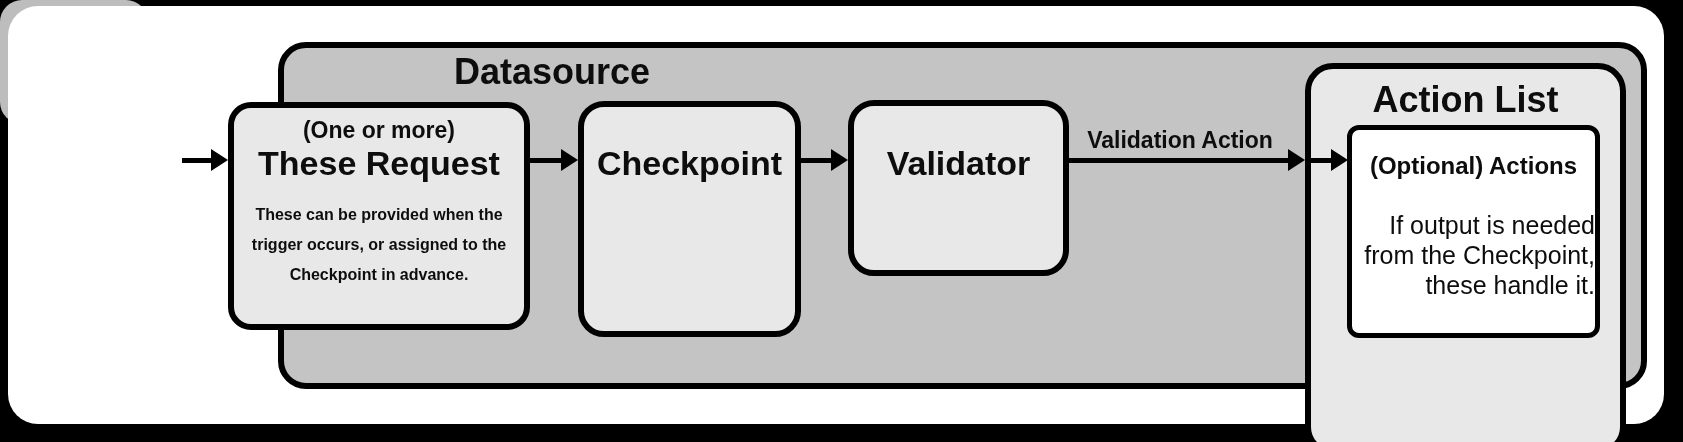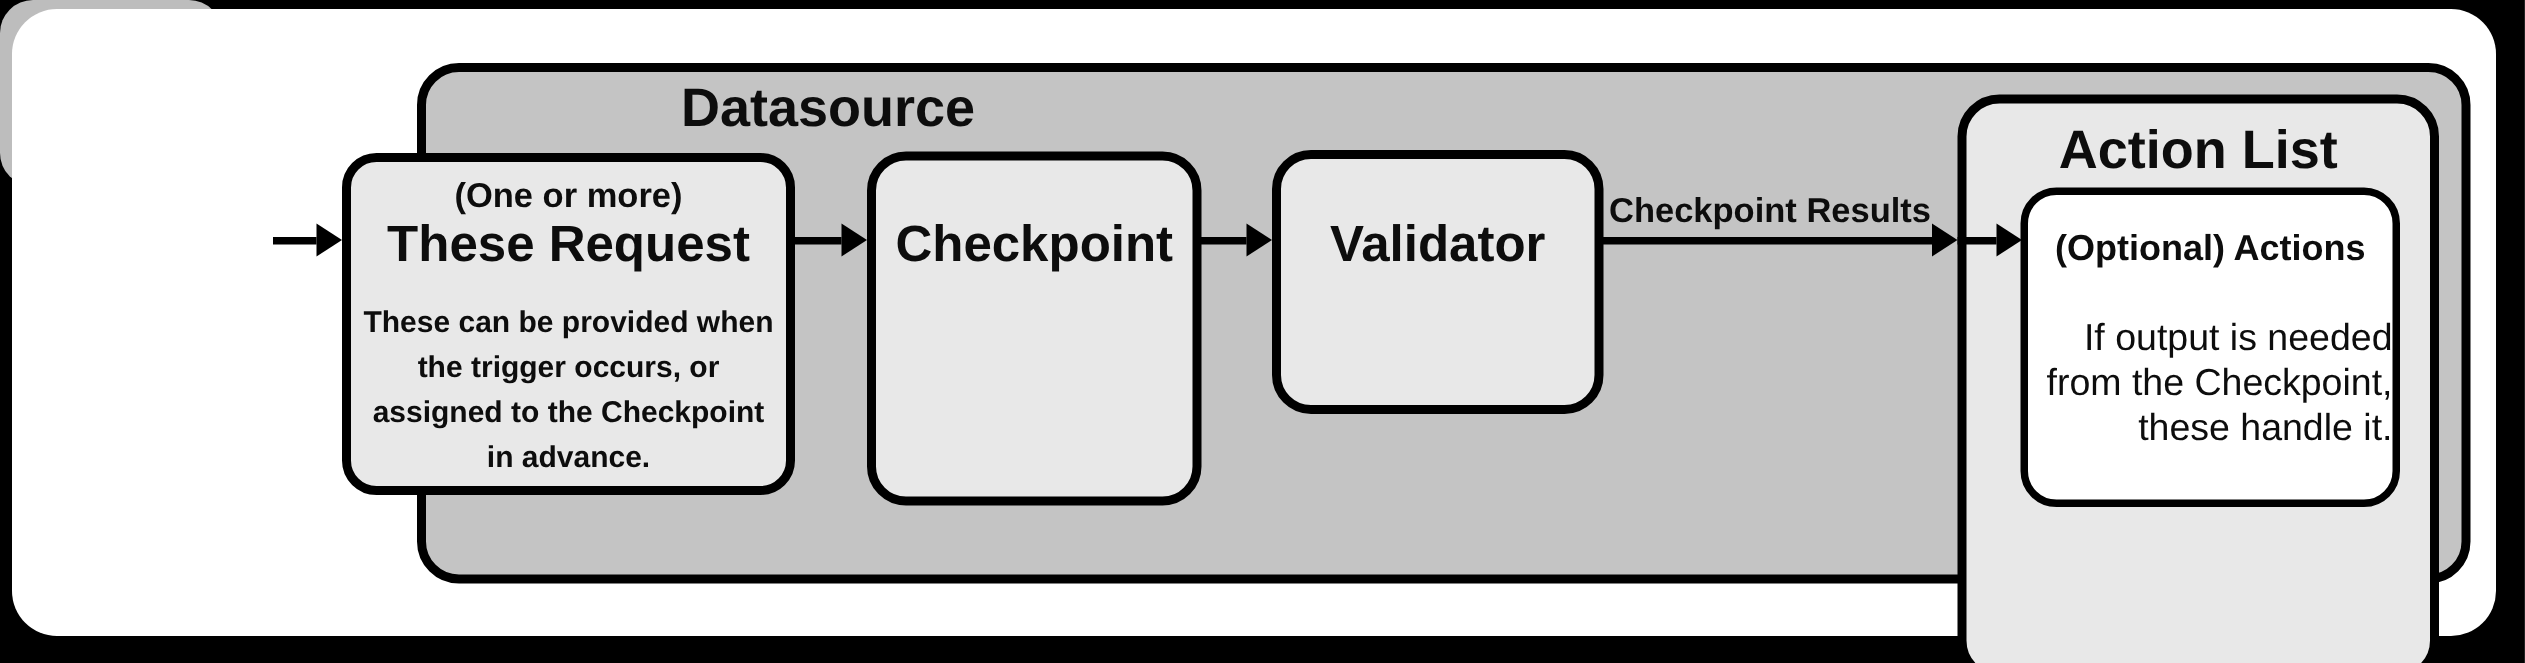--- a/index.html
+++ b/index.html
@@ -31,35 +31,35 @@
   .trigger{
     left:35px;top:102px;width:148px;height:124px;
     background:#bdbdbd;border-radius:22px;
     display:flex;align-items:center;justify-content:center;
     font-weight:bold;font-size:25px;
   }
   .batch{left:228px;top:102px;width:302px;height:228px;padding-top:8px;border-radius:23px;}
   .batch-qualifier{font-weight:bold;font-size:23px;line-height:28px;}
   .batch-title{font-weight:bold;font-size:34px;line-height:38px;}
   .batch-desc{
-    font-weight:bold;font-size:20px;line-height:30px;
+    font-weight:bold;font-size:16px;line-height:30px;
     max-width:278px;margin:18px auto 0 auto;
   }
   .datasource{left:578px;top:101px;width:223px;height:236px;padding-top:36px;
     font-weight:bold;font-size:34px;line-height:40px;}
   .validator{left:848px;top:100px;width:221px;height:176px;padding-top:37px;
     font-weight:bold;font-size:34px;line-height:40px;}
   .action-list{
     left:1305px;top:63px;width:321px;height:392px;
     background:#e8e8e8;border-radius:28px;padding-top:10px;
   }
   .action-list-title{font-weight:bold;font-size:36px;line-height:42px;text-align:center;}
   .actions-inner{
     position:absolute;left:36px;top:56px;width:253px;height:213px;
-    background:#ffffff;border:5px solid #000;border-radius:24px;
+    background:#ffffff;border:5px solid #000;border-radius:12px;
     text-align:center;padding-top:22px;
   }
   .actions-title{font-weight:bold;font-size:24px;line-height:28px;}
   .actions-desc{font-size:25px;line-height:30px;margin-top:30px;text-align:right;}
   .arrow{
     position:absolute;top:148px;height:24px;
     display:flex;align-items:center;
   }
   .arrow .line{flex:1;height:5px;background:#000;}
   .arrow .head{
@@ -117,21 +117,21 @@
   <div class="arrow" style="left:530px;width:48px;">
     <div class="line"></div>
     <div class="head"></div>
   </div>
 
   <div class="arrow" style="left:800px;width:48px;">
     <div class="line"></div>
     <div class="head"></div>
   </div>
 
-  <div class="edge-label">Checkpoint Results</div>
+  <div class="edge-label">Validation Action</div>
 
   <div class="arrow" style="left:1068px;width:237px;">
     <div class="line"></div>
     <div class="head"></div>
   </div>
 
   <div class="arrow" style="left:1305px;width:43px;">
     <div class="line"></div>
     <div class="head"></div>
   </div>

